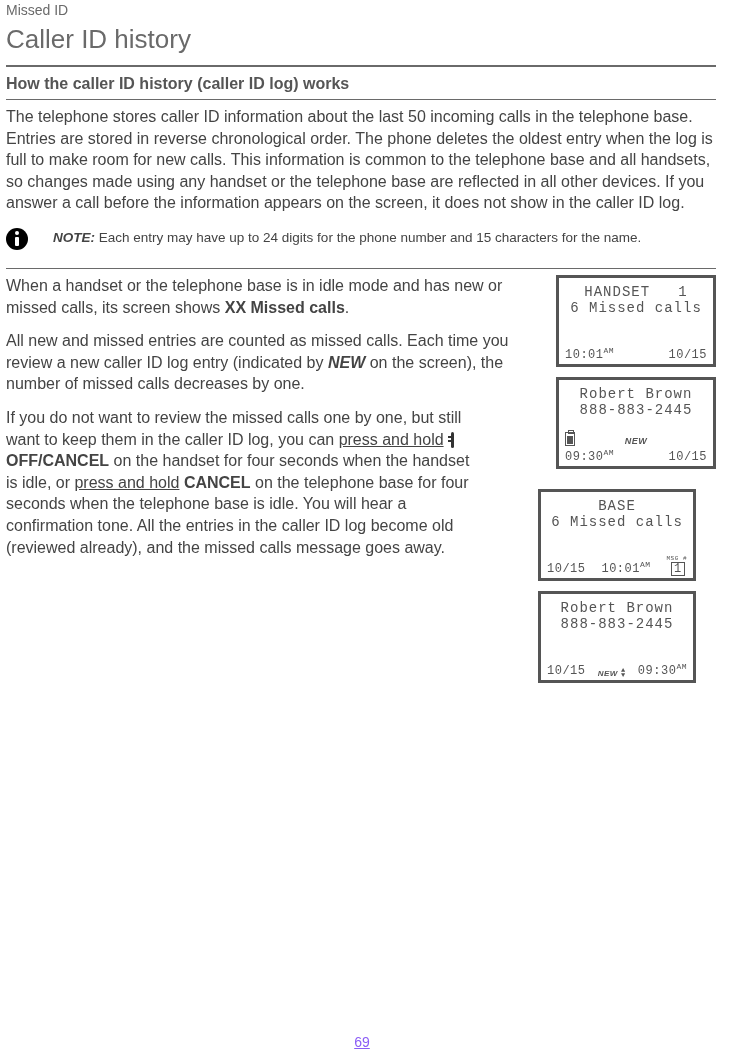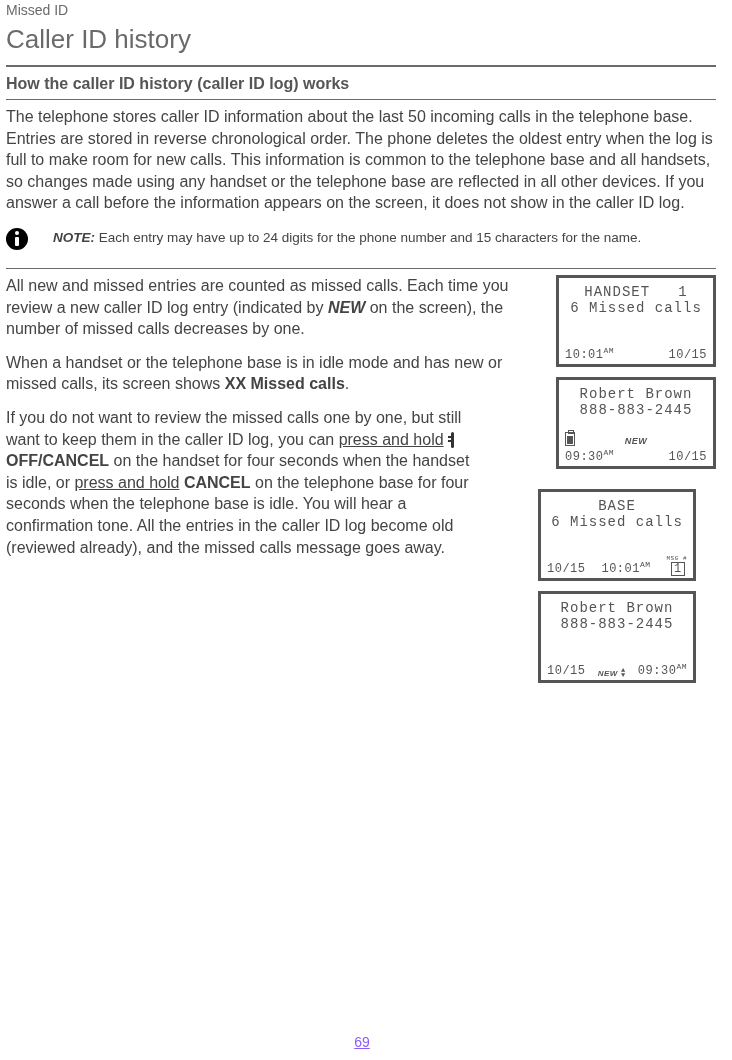--- a/index.html
+++ b/index.html
@@ -55,24 +55,24 @@
     <div class="note-text">
       <span class="note-label">NOTE:</span><span> Each entry may have up to 24 digits for the phone number and 15 characters for the name.</span>
     </div>
   </div>
 
   <hr class="subrule">
 
   <div class="layout">
     <div class="textcol">
       <div class="body">
-        <span>All new and missed entries are counted as missed calls. Each time you review a new caller ID log entry (indicated by </span><b><i>NEW</i></b><span> on the screen), the number of missed calls decreases by one.</span>
+        <span>When a handset or the telephone base is in idle mode and has new or missed calls, its screen shows </span><b>XX Missed calls</b><span>.</span>
       </div>
       <div class="body">
-        <span>When a handset or the telephone base is in idle mode and has new or missed calls, its screen shows </span><b>XX Missed calls</b><span>.</span>
+        <span>All new and missed entries are counted as missed calls. Each time you review a new caller ID log entry (indicated by </span><b><i>NEW</i></b><span> on the screen), the number of missed calls decreases by one.</span>
       </div>
       <div class="body" style="width:470px">
         <span>If you do not want to review the missed calls one by one, but still want to keep them in the caller ID log, you can </span><span class="underline">press and hold</span><span> </span><span class="phone-icon"></span> <b>OFF/CANCEL</b><span> on the handset for four seconds when the handset is idle, or </span><span class="underline">press and hold</span><span> </span><b>CANCEL</b><span> on the telephone base for four seconds when the telephone base is idle. You will hear a confirmation tone. All the entries in the caller ID log become old (reviewed already), and the missed calls message goes away.</span>
       </div>
     </div>
 
     <div class="screens">
       <div class="screen">
         <div>
           <div class="line">HANDSET   1</div>

